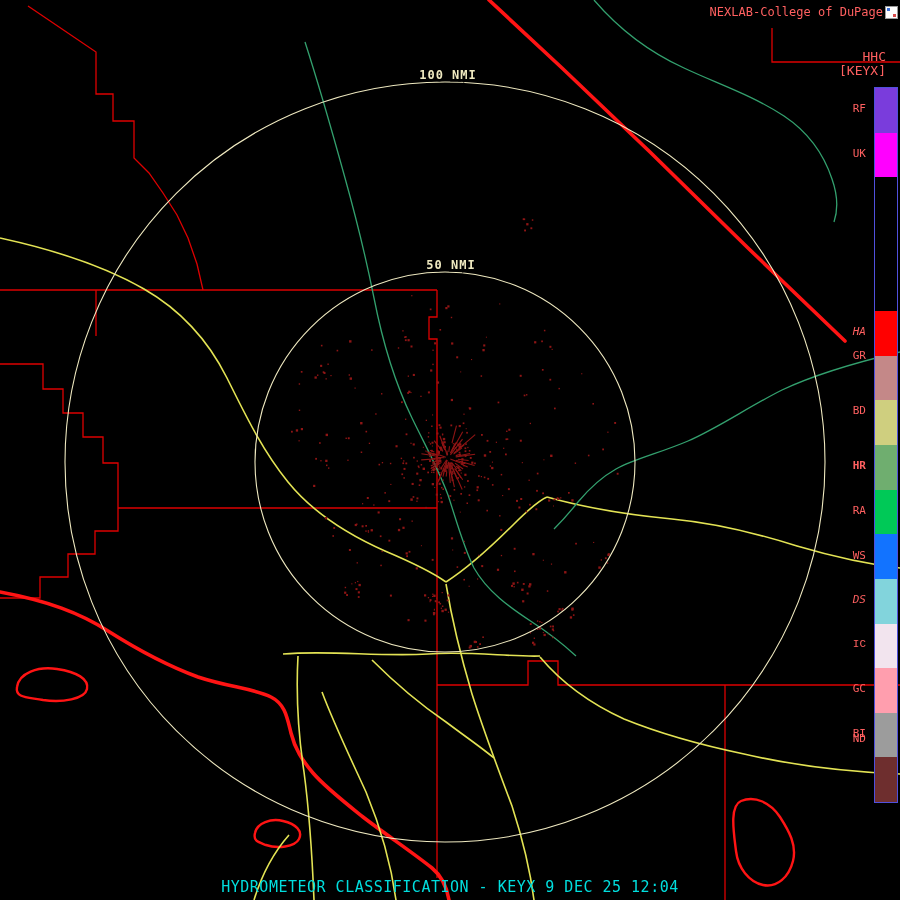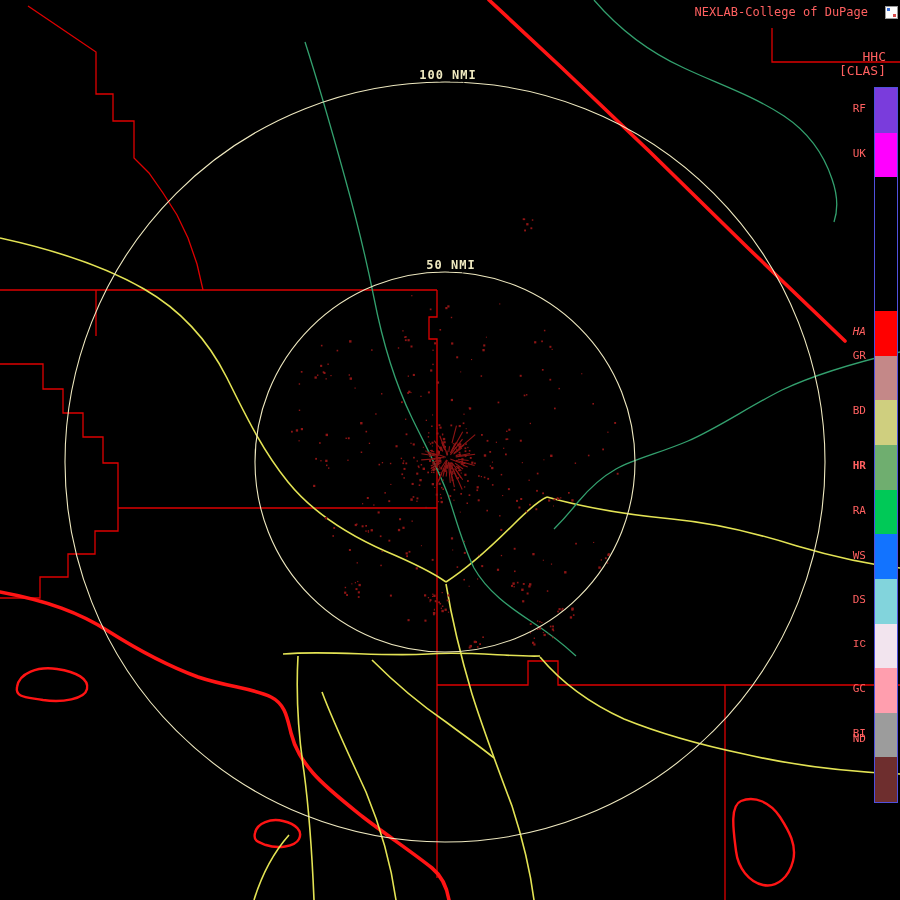--- a/index.html
+++ b/index.html
@@ -7,21 +7,21 @@
           font-family:"DejaVu Sans Mono","Liberation Mono",monospace;}
   #map{position:absolute;left:0;top:0;}
   #counties path{stroke:var(--county);stroke-width:1.3;fill:none;}
   #lakes path{stroke:var(--interstate);stroke-width:2.4;fill:none;}
   #interstates path{stroke:var(--interstate);stroke-width:3.6;fill:none;stroke-linecap:round;}
   #roads path{stroke:var(--road);stroke-width:1.6;fill:none;}
   #rivers path{stroke:var(--river);stroke-width:1.3;fill:none;}
   #rings circle{stroke:var(--ring);stroke-width:1.1;fill:none;}
   .ring-label{fill:var(--ring);font-family:"DejaVu Sans Mono",monospace;font-size:12px;font-weight:bold;
               text-anchor:middle;letter-spacing:1px;stroke:#000;stroke-width:5px;paint-order:stroke;}
-  .title-row{position:absolute;top:5px;right:2px;display:flex;align-items:center;gap:17px;}
+  .title-row{position:absolute;top:5px;right:2px;display:flex;align-items:center;gap:2px;}
   .title{color:var(--title);font-size:12px;letter-spacing:0px;}
   .page-icon{width:11px;height:11px;background:#fff;border:1px solid #999;position:relative;display:inline-block;}
   .page-icon::before{content:"";position:absolute;left:1px;top:1px;width:3px;height:3px;background:#3a6fd8;}
   .page-icon::after{content:"";position:absolute;right:1px;bottom:1px;width:3px;height:3px;background:#d84a4a;}
   .product-ids{position:absolute;top:50px;right:14px;text-align:right;font-size:13px;line-height:14px;
                color:var(--legend-label);}
   #legend-bar{position:absolute;left:874px;top:87px;width:22px;height:714px;border:1px solid var(--legend-border);
               display:flex;flex-direction:column;}
   #legend-bar .swatch{flex:1 1 0;}
   #legend-labels{position:absolute;inset:0;pointer-events:none;}
@@ -595,21 +595,21 @@
     <text class="ring-label" x="451" y="269">50 NMI</text>
   </svg>
 
   <div class="title-row">
     <span class="title">NEXLAB-College of DuPage</span>
     <span class="page-icon"></span>
   </div>
 
   <div class="product-ids">
     <div>HHC</div>
-    <div>[CLAS]</div>
+    <div>[KEYX]</div>
   </div>
 
   <div id="legend-bar">
       <div class="swatch" style="background: rgb(122, 60, 220);"></div>
       <div class="swatch" style="background: rgb(255, 0, 255);"></div>
       <div class="swatch" style="background: rgb(0, 0, 0);"></div>
       <div class="swatch" style="background: rgb(0, 0, 0);"></div>
       <div class="swatch" style="background: rgb(0, 0, 0);"></div>
       <div class="swatch" style="background: rgb(255, 0, 0);"></div>
       <div class="swatch" style="background: rgb(196, 136, 136);"></div>
@@ -625,20 +625,21 @@
     </div>
   <div id="legend-labels">
       <div class="legend-label" style="top: 101.312px;">RF</div>
       <div class="legend-label" style="top: 145.938px;">UK</div>
       <div class="legend-label" style="top: 324.438px; font-style: italic;">HA</div>
       <div class="legend-label" style="top: 348px;">GR</div>
       <div class="legend-label" style="top: 403px;">BD</div>
       <div class="legend-label" style="top: 458.312px; font-weight: bold;">HR</div>
       <div class="legend-label" style="top: 502.938px;">RA</div>
       <div class="legend-label" style="top: 547.562px;">WS</div>
-      <div class="legend-label" style="top: 592.188px;">DS</div>
+      <div class="legend-label" style="top: 592.188px; font-style: italic;">DS</div>
       <div class="legend-label" style="top: 636.812px; font-family: Liberation Mono, monospace;">IC</div>
       <div class="legend-label" style="top: 681.438px;">GC</div>
       <div class="legend-label" style="top: 726.062px;">BI</div>
       <div class="legend-label" style="top: 731px;">ND</div>
     </div>
 
+  <div class="footer">HYDROMETEOR CLASSIFICATION - KEYX 9 DEC 25 12:04</div>
 </div>
 
 </body></html>

